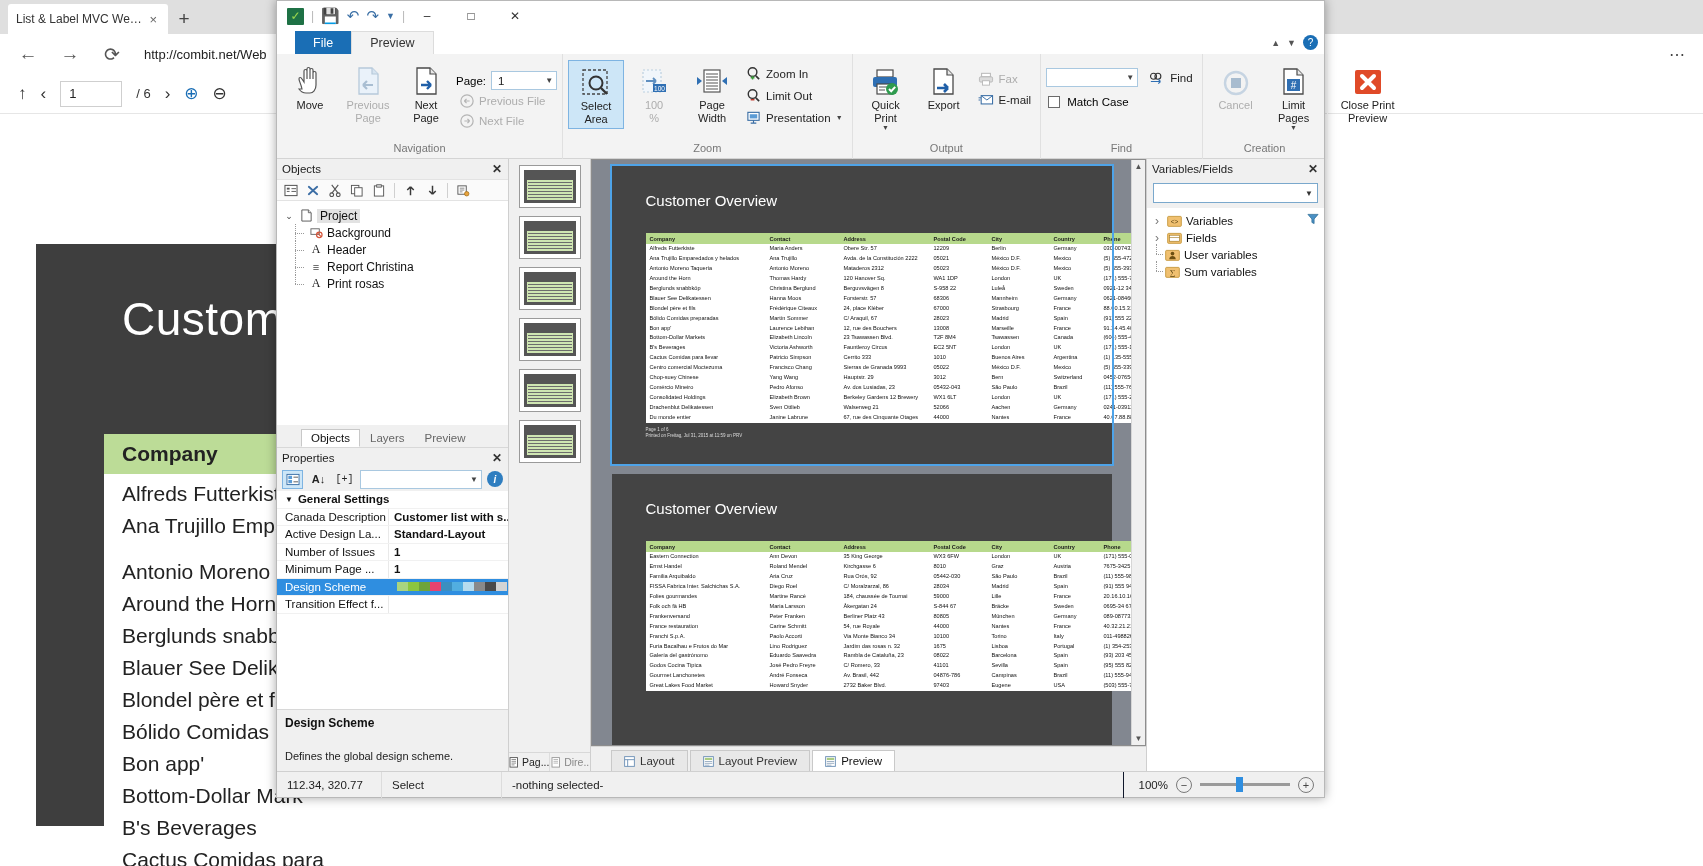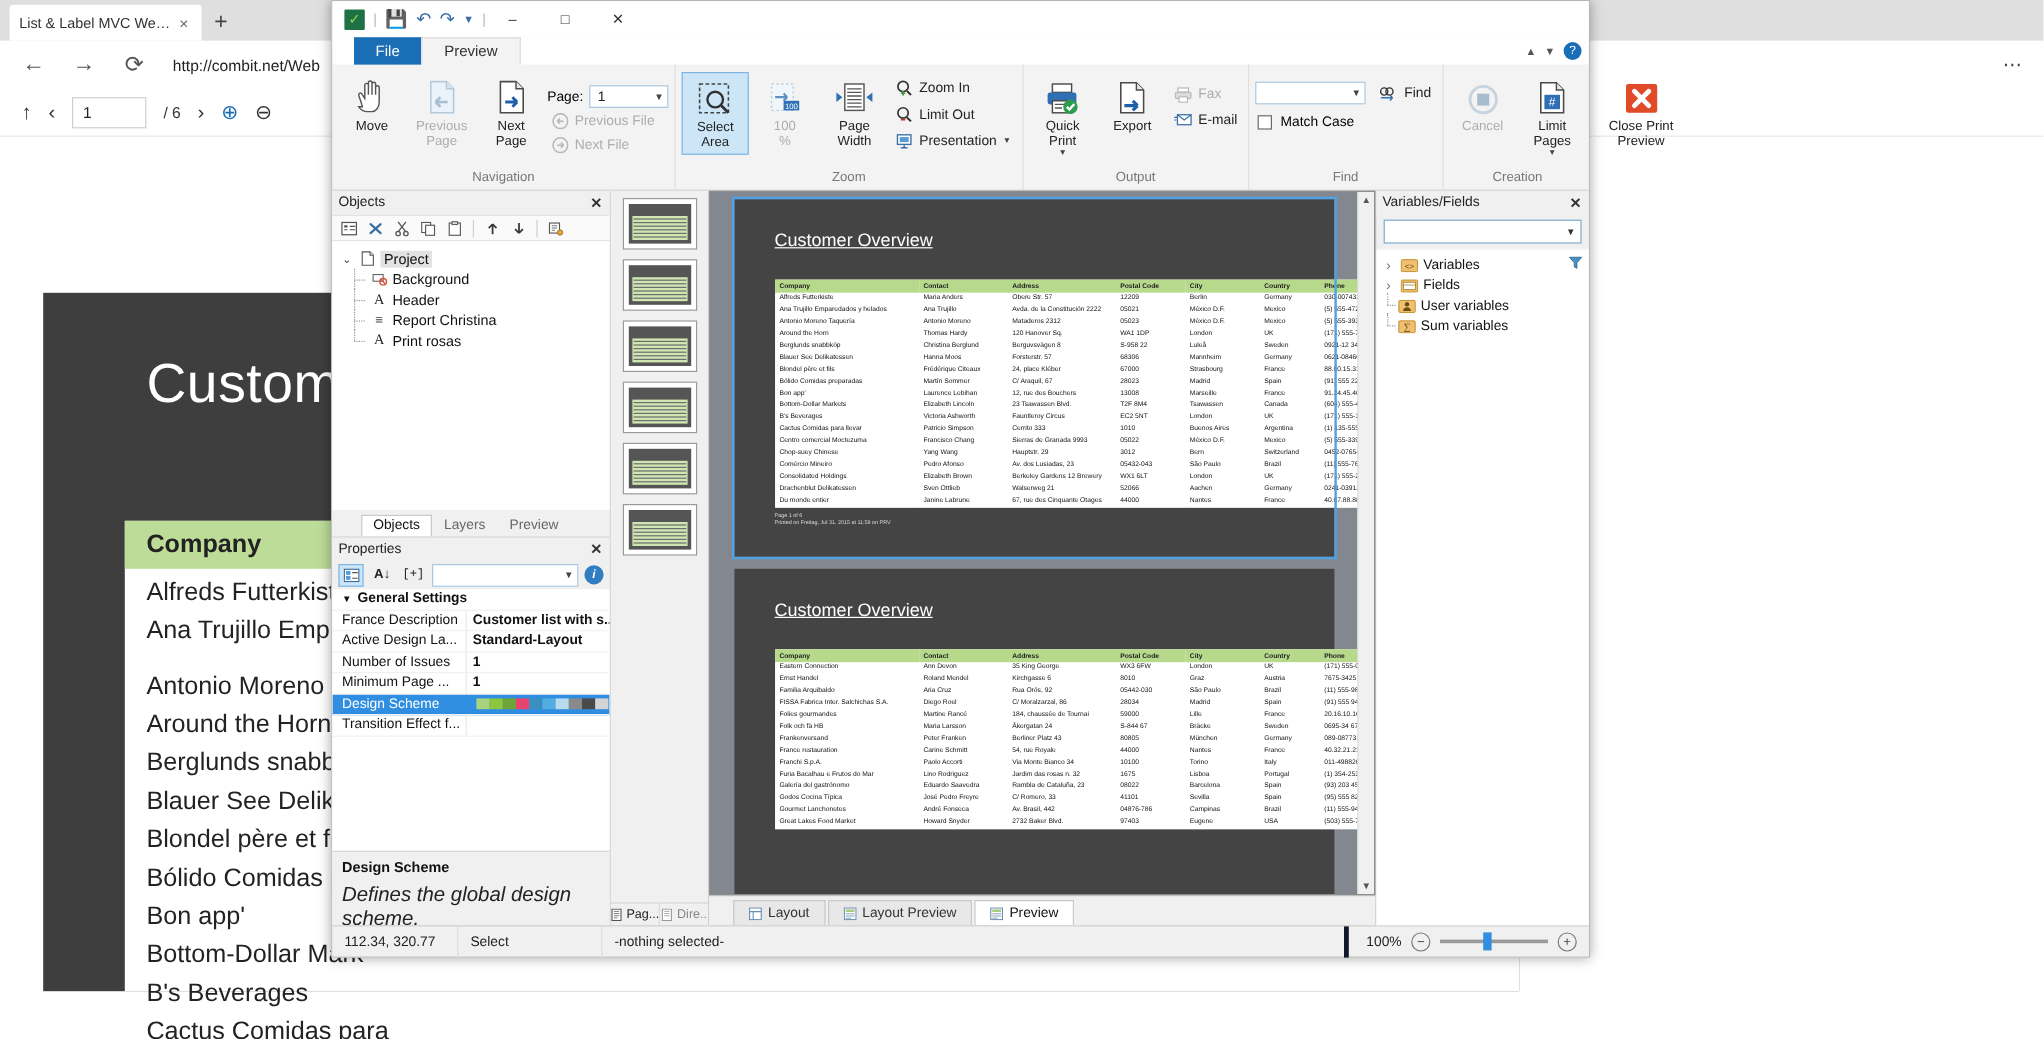--- a/index.html
+++ b/index.html
@@ -133,21 +133,21 @@
   .prow .v { flex:1; padding-left:5px; color:#111; white-space:nowrap; overflow:hidden; display:flex;
              align-items:center;font-weight:bold; }
   .prow.group { font-weight:bold; }
   .prow.group .k { width:auto; border-right:none; gap:5px; }
   .prow.sel { background:#2f8ee0; color:#fff; }
   .prow.sel .k { color:#fff; border-right-color:#2f8ee0; }
   .swatches { display:flex; height:9px; margin-left:3px; }
   .swatches i { width:11px; display:block; }
   .helpbox { height:62px; background:#f0f0f0; border-top:1px solid #d8d8d8; padding:6px 8px; }
   .helpbox .h { font-size:12px; font-weight:bold; color:#111; }
-  .helpbox .d { font-size:17px; color:#222; margin-top:6px;font-style:italic; }
+  .helpbox .d { font-size:11px; color:#222; margin-top:20px; }
 
   
   .thumbdock { width:82px; background:#f0f0f0; border-right:1px solid #cfcfcf; display:flex;
                flex-direction:column; align-items:center; padding-top:6px; }
   .thumb { width:62px; height:43px; background:#fff; border:1px solid #9a9a9a; margin-bottom:8px;
            position:relative; overflow:hidden; }
   .thumb .tt { position:absolute; left:4px; right:4px; top:4px; bottom:4px; background:#555; }
   .thumb .tg { position:absolute; left:7px; right:7px; top:14px; height:20px; background:#cfe6b2; }
   .thumb .tl { position:absolute; left:8px; right:8px; top:16px; height:1px; background:#6d6d6d;
                box-shadow:0 3px 0 #6d6d6d,0 6px 0 #6d6d6d,0 9px 0 #6d6d6d,0 12px 0 #6d6d6d,0 15px 0 #6d6d6d; }
@@ -159,21 +159,21 @@
   .previewwrap { flex:1; display:flex; flex-direction:column; min-width:0; }
   .viewport { flex:1; background:#828790; position:relative; overflow:hidden; border:1px solid #8d8d8d;
               display:flex; }
   .vp-scroll { width:14px; background:#f0f0f0; border-left:1px solid #d6d6d6; display:flex;
                flex-direction:column; align-items:center; justify-content:space-between; font-size:8px;
                color:#555; padding:2px 0; }
   .pages { flex:1; overflow:hidden; padding:6px 0 0 0; display:flex; flex-direction:column;
            align-items:center; gap:10px; }
   .pg { width:500px; background:#444444; position:relative; }
   .pg.first { outline:2px solid #4ea3e8; }
-  .pg h2 { color:#fff; font-weight:400; font-size:15px; margin:0; padding:26px 0 0 34px;text-decoration:underline; }
+  .pg h2 { color:#fff; font-weight:400; font-size:15px; margin:0; padding:26px 0 0 34px; }
 
   table.rpt { border-collapse:collapse; width:432px; margin:24px 0 0 34px; background:#fff;
               table-layout:fixed; }
   table.rpt th { background:#b7d98c; font-size:5.6px; text-align:left; font-weight:bold; color:#1a1a1a;
                  padding:2.5px 0 2.5px 4px; }
   table.rpt td { font-size:5.6px; color:#111; padding:1.2px 0 1.2px 4px; vertical-align:top;
                  background:#fff; line-height:1.35; }
   .pgfoot { font-size:4.5px; color:#ddd; padding:4px 0 7px 34px; line-height:1.5; }
 
   .bottomtabs { height:25px; background:#f0f0f0; display:flex; align-items:flex-end; padding-left:20px;
@@ -193,21 +193,21 @@
   .vfnode .chev { width:12px; color:#777; font-size:9px; text-align:center; }
   .vfnode.ind { padding-left:14px; position:relative; }
   .vfnode.ind:before{ content:""; position:absolute; left:5px; top:-2px; bottom:9px; border-left:1px dotted #999;}
   .vfnode.ind:after{ content:""; position:absolute; left:5px; top:8px; width:7px; border-top:1px dotted #999;}
   .filterico { position:absolute; right:5px; top:5px; }
 
   
   .statusbar { height:26px; background:#f0f0f0; border-top:1px solid #d0d0d0; display:flex;
                align-items:center; font-size:11.5px; color:#222; }
   .sb-cell { padding:0 10px; height:26px; display:flex; align-items:center; border-right:1px solid #dcdcdc; }
-  .sb-grow { flex:1; border-right:4px solid #0f172a; }
+  .sb-grow { flex:1; border-right:1px solid #0f172a; }
   .zoomwrap { display:flex; align-items:center; gap:8px; padding:0 10px; }
   .zcirc { width:16px; height:16px; border-radius:50%; border:1px solid #7a7a7a; color:#444; font-size:11px;
            display:flex; align-items:center; justify-content:center; }
   .ztrack { width:90px; height:3px; background:#9a9a9a; position:relative; }
   .zknob { position:absolute; left:36px; top:-6px; width:7px; height:15px; background:#2f8ee0; }
 </style>
 </head>
 <body>
 
 <div id="browser">
@@ -693,21 +693,21 @@
       </div>
 
       <div class="proprows" id="prop-rows">
           <div class="prow group">
             <span class="k">
               <span style="font-size:8px">▼</span>
               <span>General Settings</span>
             </span>
           </div>
           <div class="prow">
-            <span class="k">France Description</span>
+            <span class="k">Canada Description</span>
             <span class="v">Customer list with s...</span>
           </div>
           <div class="prow">
             <span class="k">Active Design La...</span>
             <span class="v">Standard-Layout</span>
           </div>
           <div class="prow">
             <span class="k">Number of Issues</span>
             <span class="v">1</span>
           </div>

